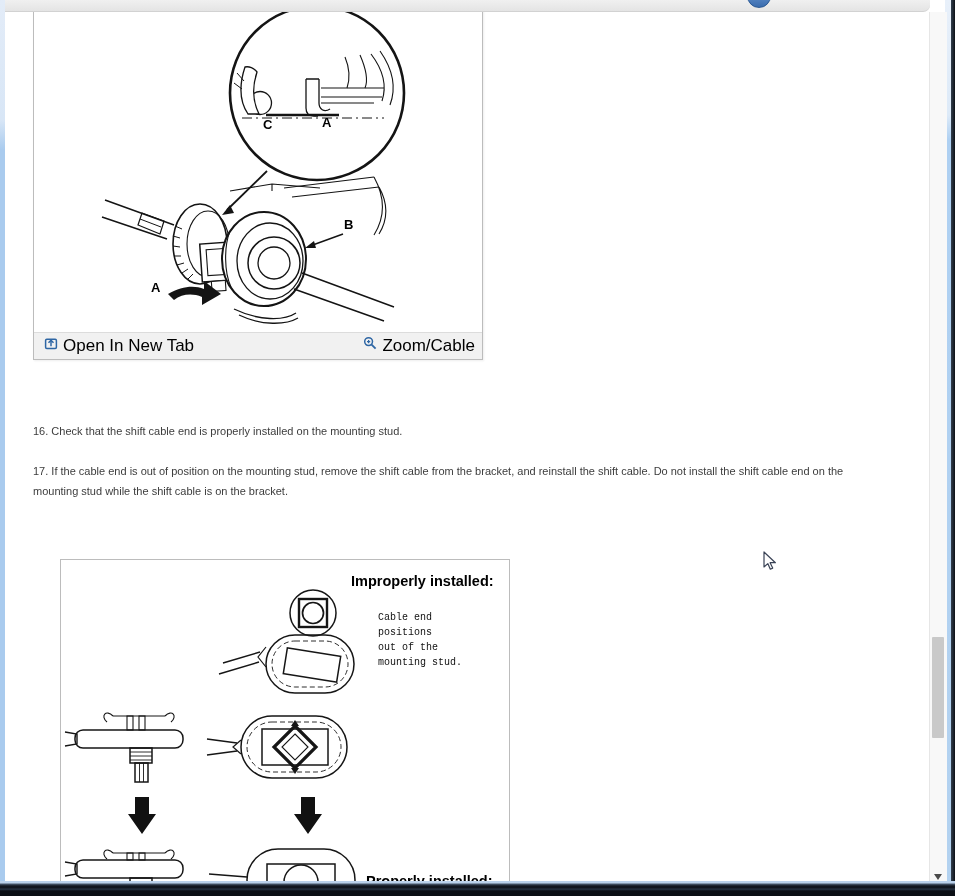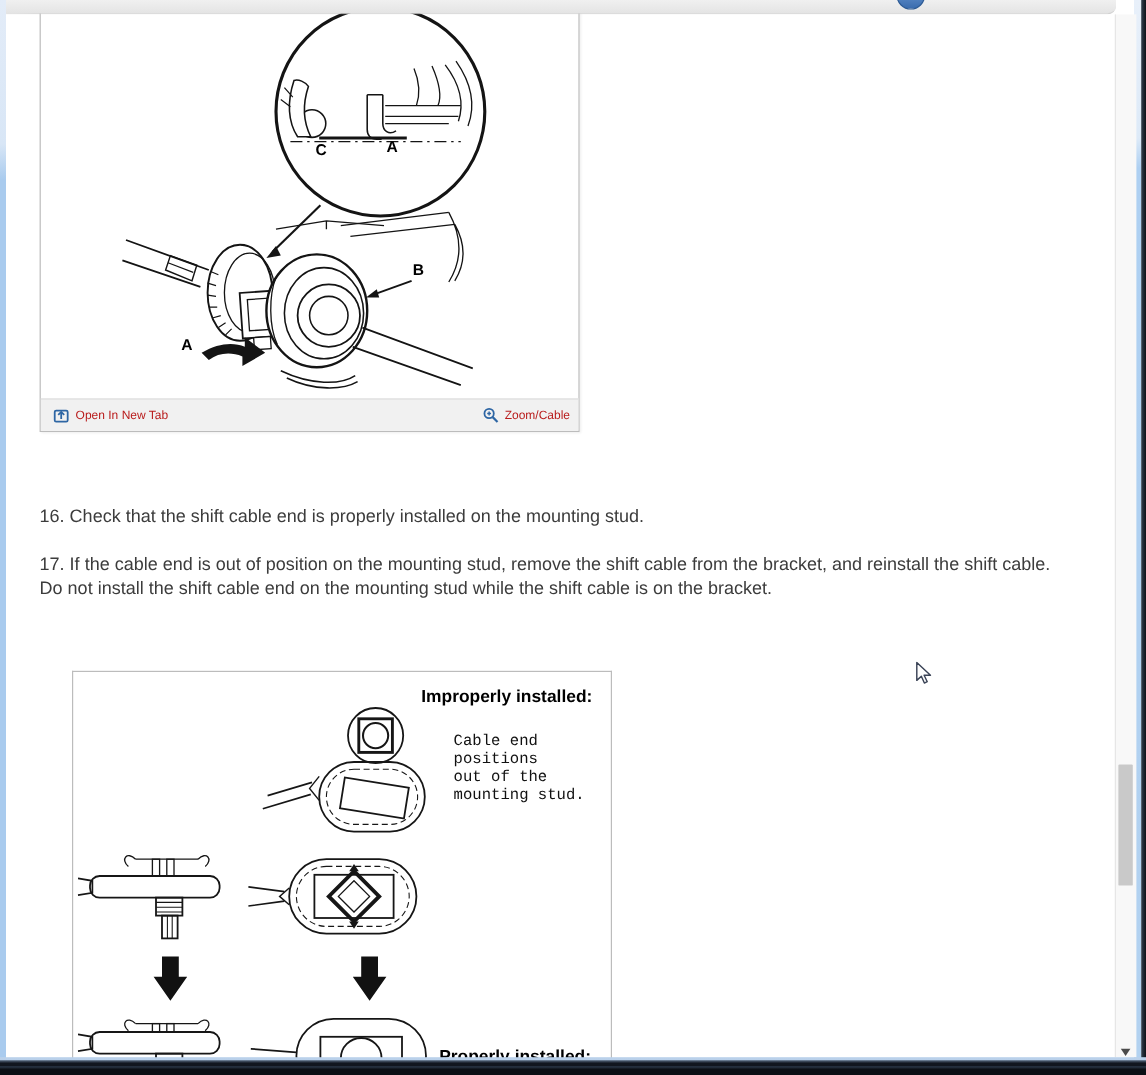--- a/index.html
+++ b/index.html
@@ -23,30 +23,30 @@
   
   .figbox{position:absolute;background:#fff;border:1px solid #bcbcbc;z-index:1;
     box-shadow:1px 1px 2px rgba(0,0,0,0.07);}
   .fig1{left:33px;top:-10px;width:448px;height:368px;}
   .fig2{left:33px;top:559px;width:448px;height:337px;border-bottom:none;box-shadow:none;margin-left:27px;}
   .fig-drawing{position:absolute;left:0;top:0;}
   .fig-label{position:absolute;font-weight:bold;font-size:13px;color:#000;line-height:13px;}
   .fig-footer{position:absolute;left:0;bottom:0;width:100%;height:27px;background:#f1f1f1;
     border-top:1px solid #dcdcdc;display:flex;justify-content:space-between;align-items:center;
     box-sizing:border-box;padding:0 7px 0 10px;}
-  .fig-link{display:flex;align-items:center;gap:5px;color:#b91c1c;font-size:10px;cursor:pointer;text-decoration:none;}
+  .fig-link{display:flex;gap:5px;color:#000000;font-size:17px;cursor:pointer;text-decoration:none;}
   .fig-link svg{display:block;}
   
-  .para{position:absolute;left:33px;color:#3c3c3c;font-size:15px;line-height:20px;z-index:1;}
+  .para{position:absolute;left:33px;color:#3c3c3c;font-size:11px;line-height:20px;z-index:1;}
   .p16{top:421px;width:860px;}
   .p17{top:461px;width:854px;}
   .p17note{top:501px;width:860px;padding-left:14px;}
   
   .f2-heading{position:absolute;font-weight:bold;font-size:14.5px;color:#000;white-space:nowrap;}
-  .f2-caption{position:absolute;font-family:"Liberation Mono",monospace;font-size:13px;
+  .f2-caption{position:absolute;font-family:"Liberation Mono",monospace;font-size:10px;
     line-height:15px;color:#111;white-space:pre;}
   
   .scrollbar{position:absolute;left:929px;top:12px;width:17px;height:869px;background:#f8f8f8;
     border-left:1px solid #e6e6e6;z-index:4;}
   .scroll-thumb{position:absolute;left:2px;top:625px;width:12px;height:101px;background:#c9c9c9;border-radius:1px;}
   .scroll-down{position:absolute;left:4px;top:862px;width:0;height:0;
     border-left:4.5px solid transparent;border-right:4.5px solid transparent;border-top:6px solid #4a4a4a;}
   
   .cursor{position:absolute;left:763px;top:551px;z-index:20;}
 </style>

